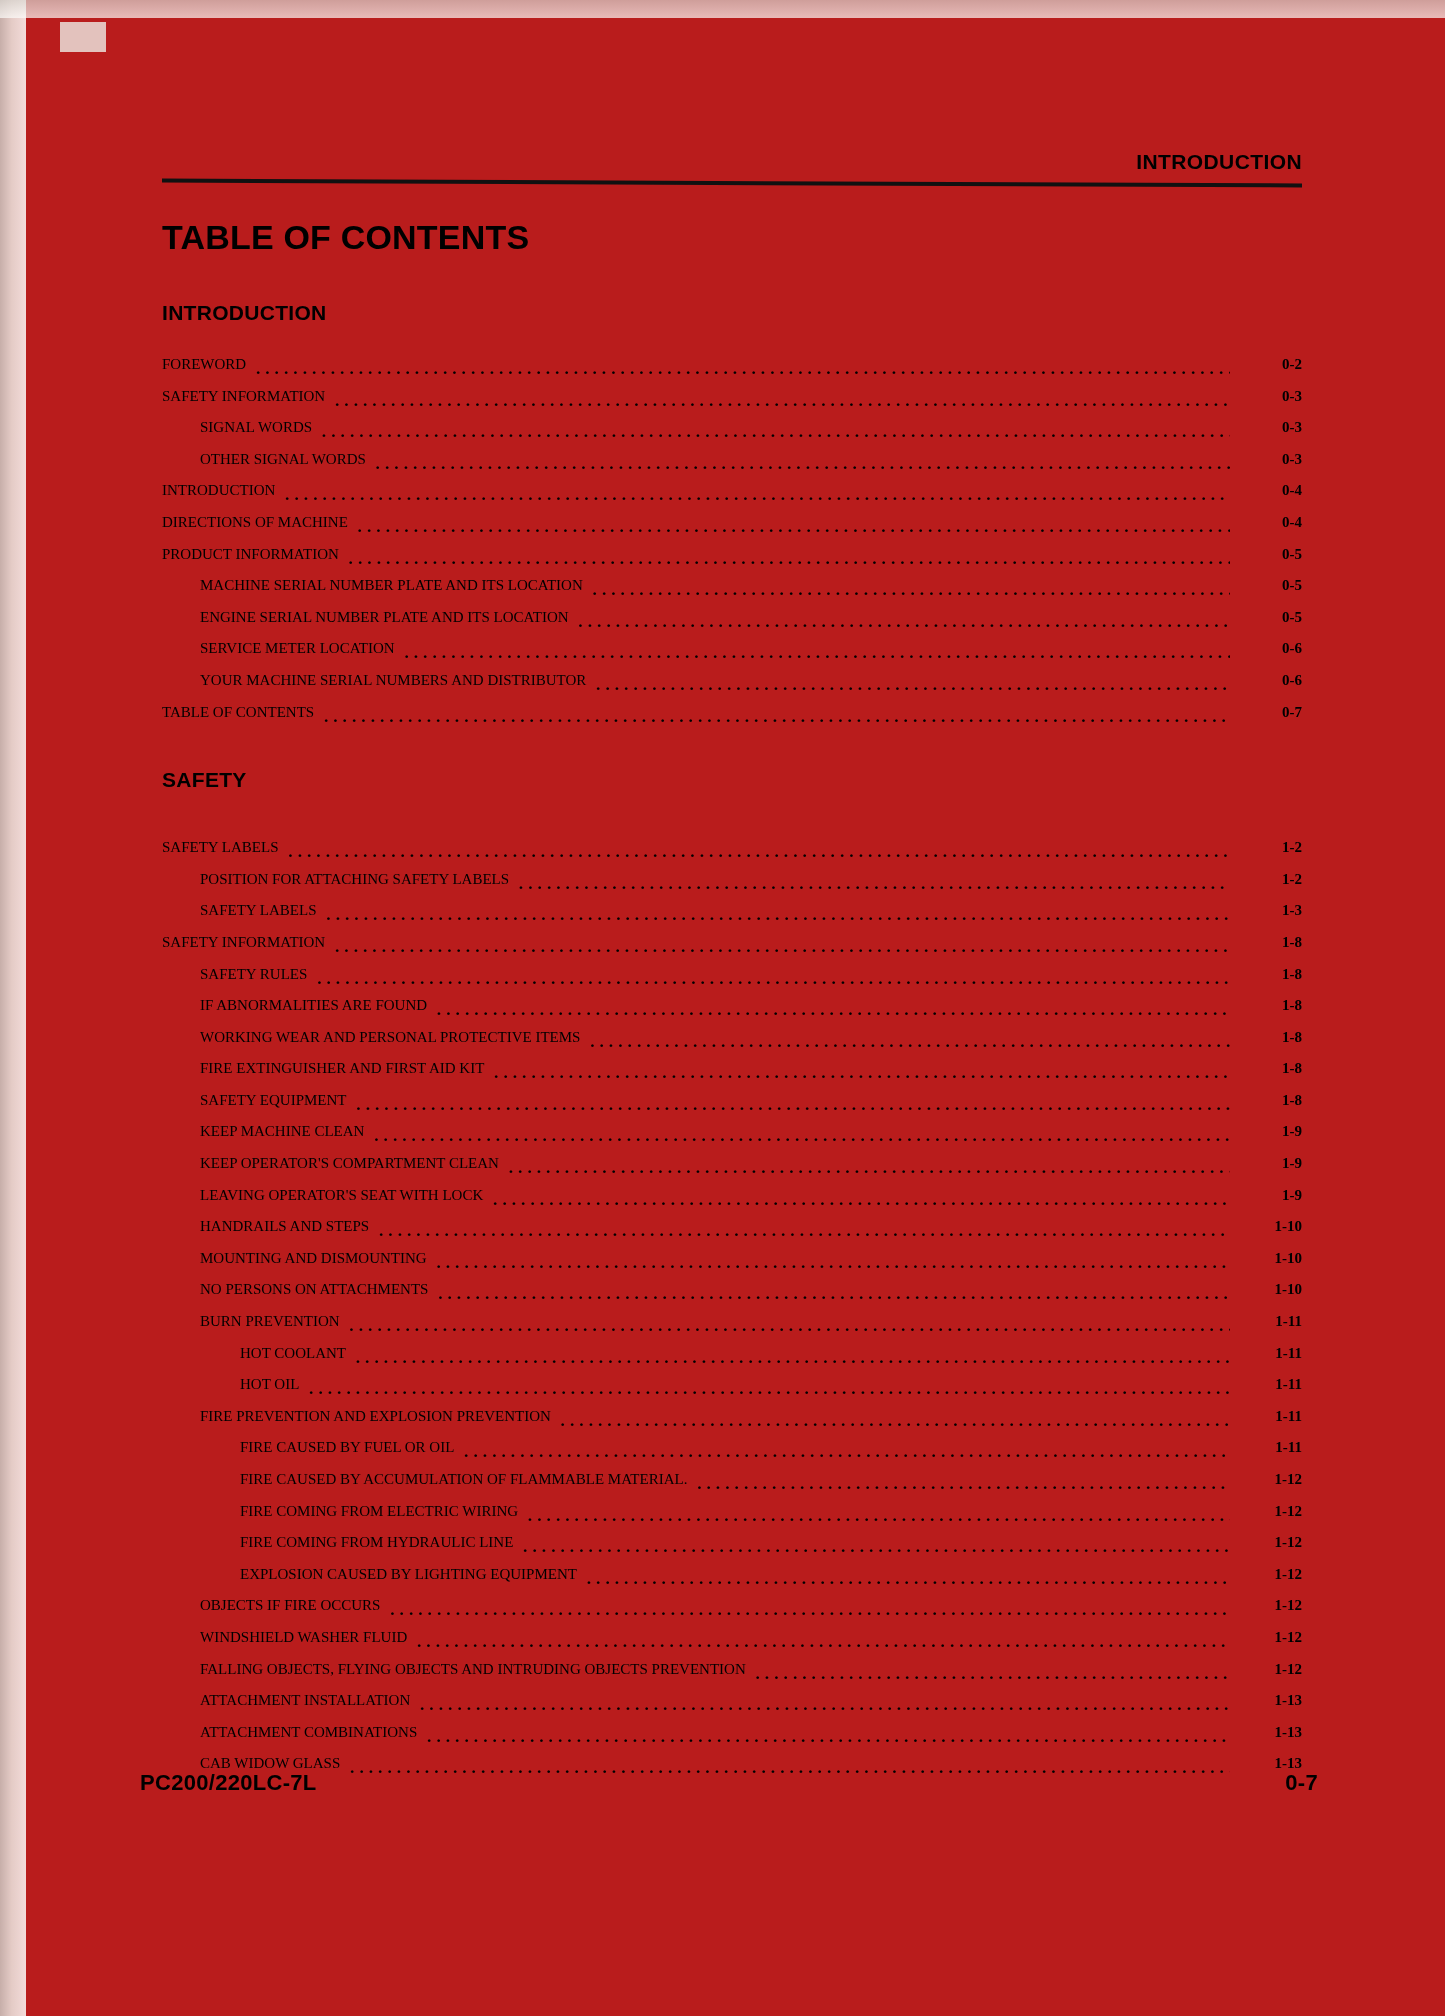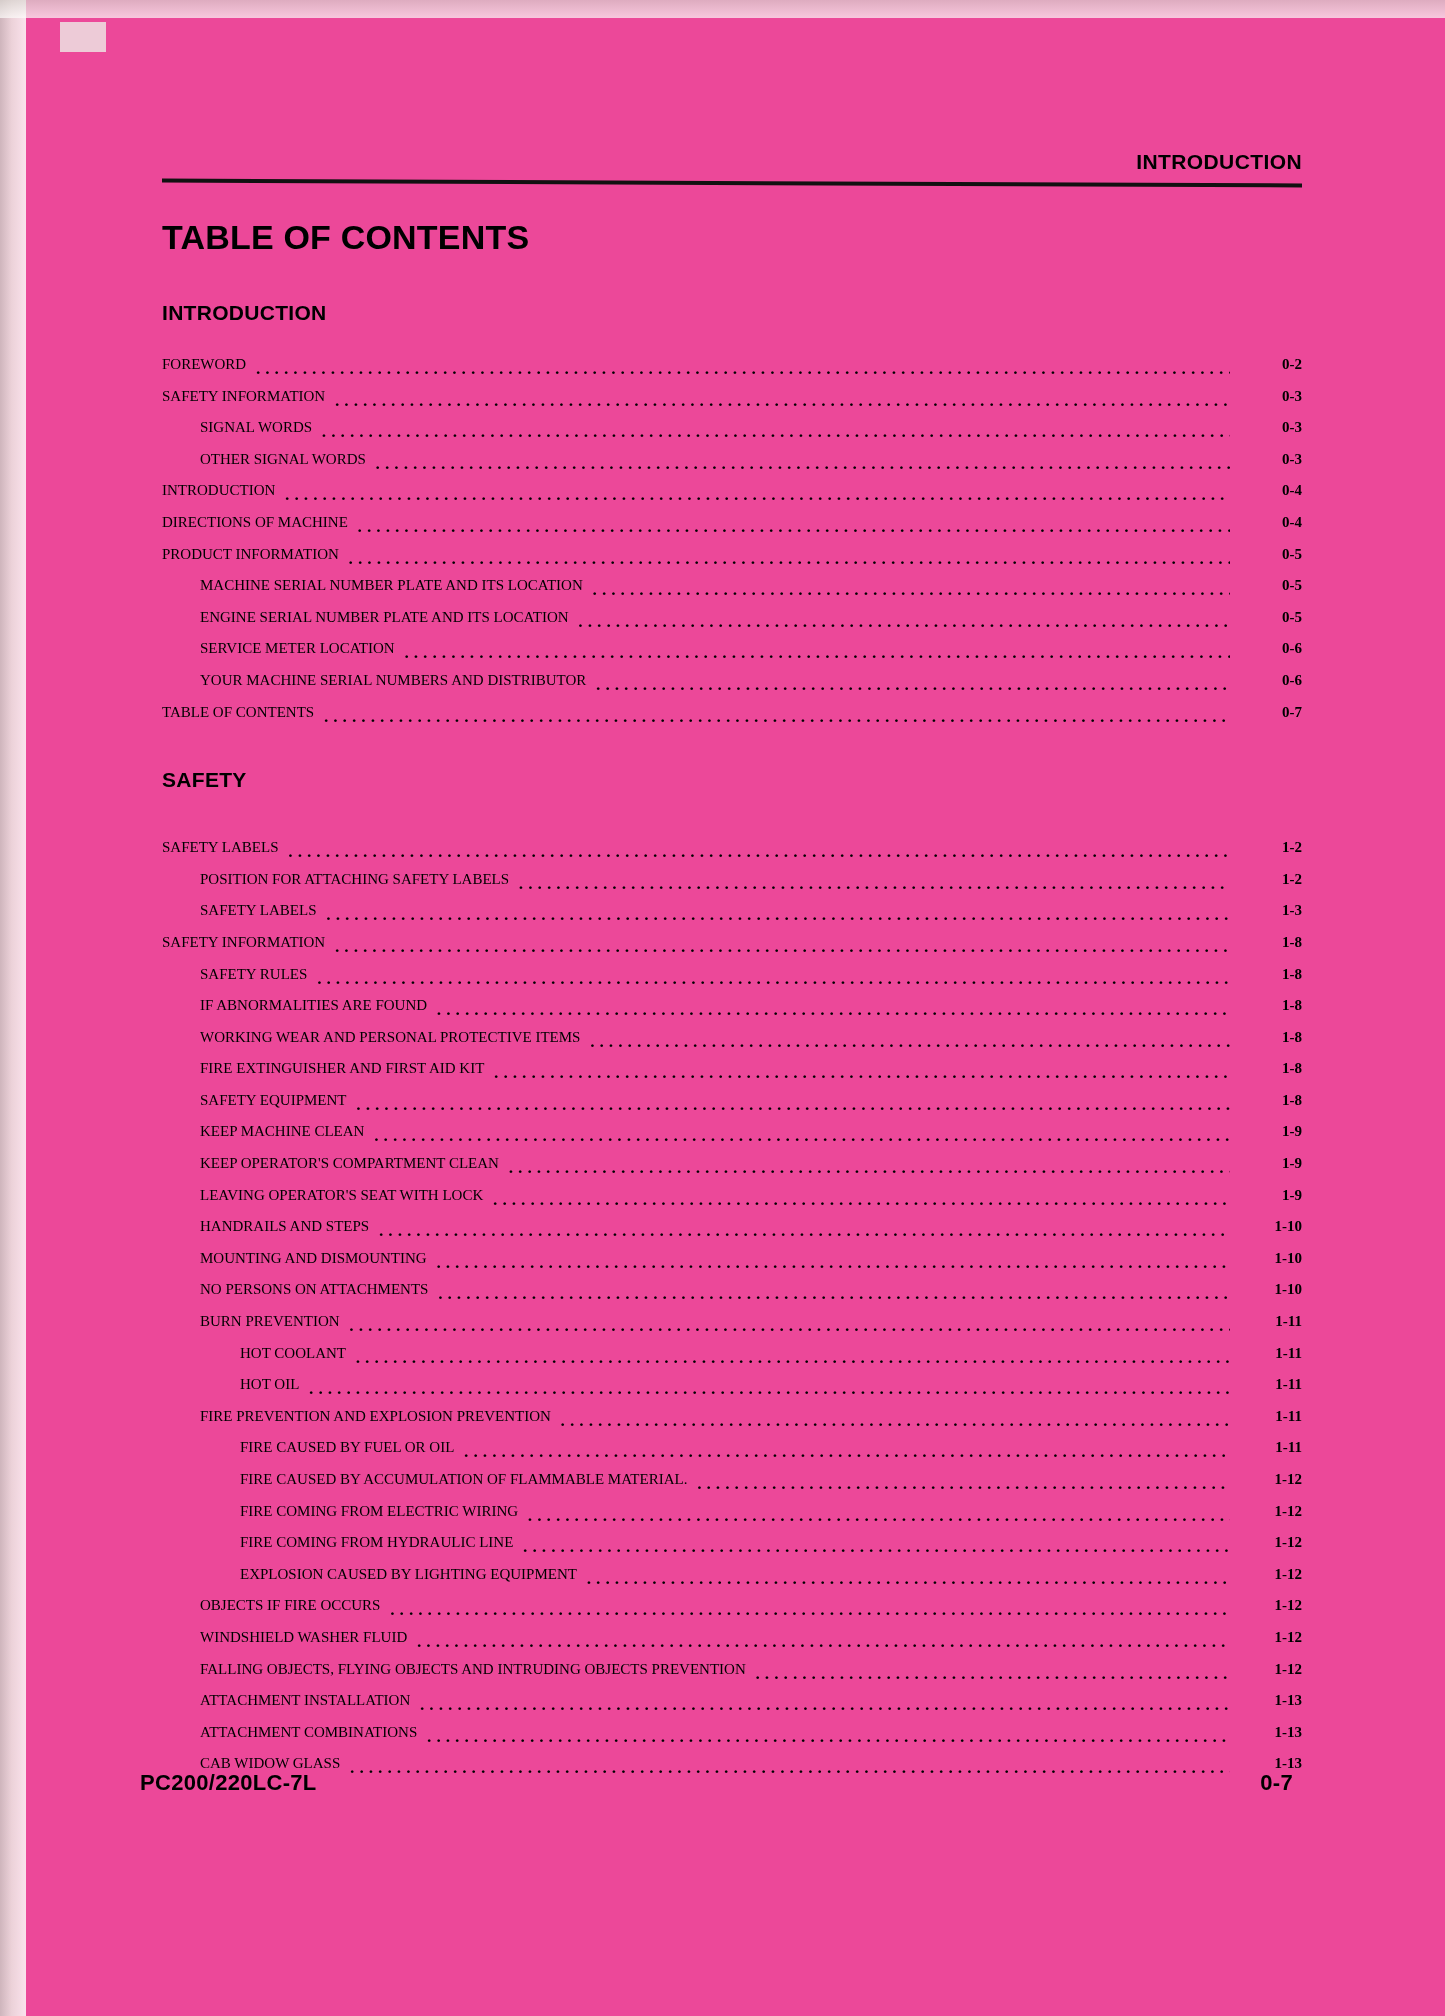--- a/index.html
+++ b/index.html
@@ -4,21 +4,21 @@
 <style>
   html, body {
     margin: 0;
     padding: 0;
     background: #ffffff;
   }
   .page {
     position: relative;
     width: 1445px;
     height: 2016px;
-    background: #ec4899;
+    background: #b91c1c;
     overflow: hidden;
     font-family: "Liberation Serif", serif;
     color: #000000;
   }
   
   .scan-edge-left {
     position: absolute;
     left: 0; top: 0;
     width: 26px; height: 2016px;
     background: linear-gradient(to right, #c9c8c2 0%, #eceae4 45%, #fdfdfb 100%);
@@ -131,21 +131,21 @@
     text-align: right;
     padding-left: 10px;
     font-weight: bold;
   }
   .lvl-1 .label { padding-left: 38px; }
   .lvl-2 .label { padding-left: 78px; }
 
   .footer {
     position: absolute;
     left: 140px;
-    right: 152px;
+    right: 127px;
     top: 1770px;
     display: flex;
     justify-content: space-between;
     align-items: baseline;
     font-family: "Liberation Sans", sans-serif;
     font-weight: bold;
     font-size: 22px;
     letter-spacing: .3px;
   }
 </style>

